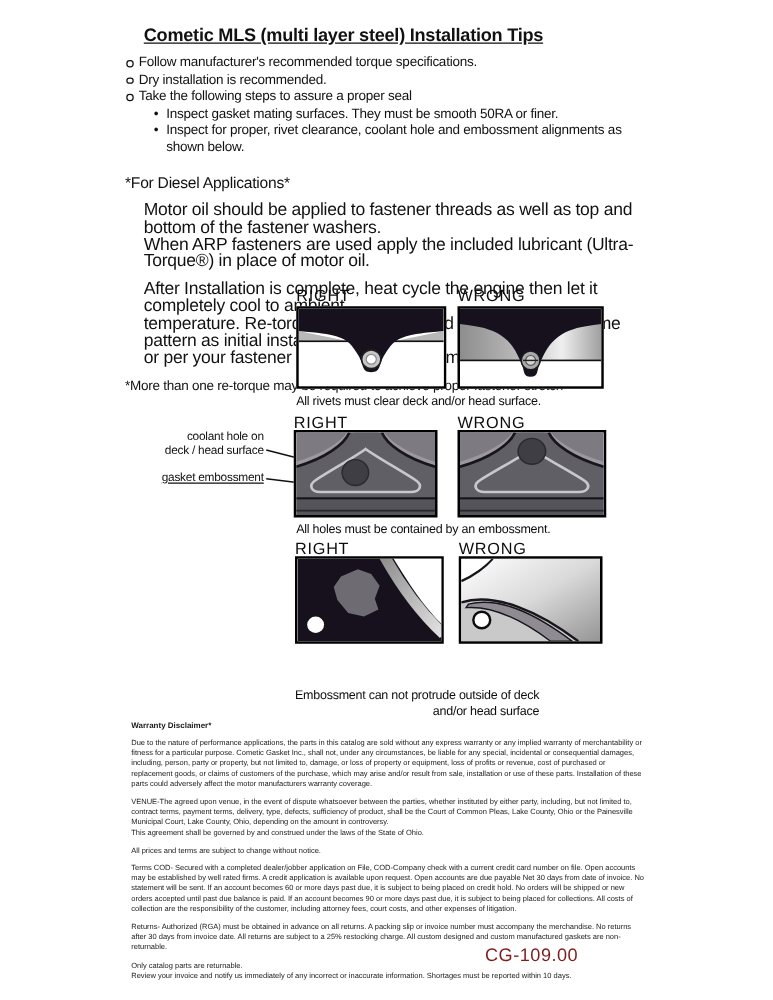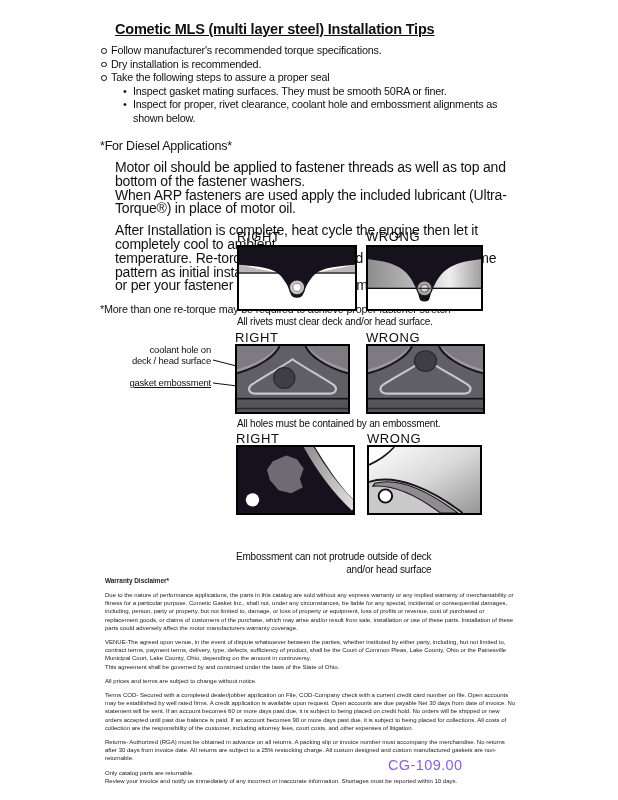--- a/index.html
+++ b/index.html
@@ -26,21 +26,21 @@
   .panel svg{display:block;width:100%;height:100%;}
   .caption{position:absolute;font-size:10px;line-height:13px;letter-spacing:-0.2px;color:#0d0d0d;text-align:right;}
   .ann{position:absolute;width:112px;text-align:right;font-size:9.5px;line-height:11px;letter-spacing:-0.2px;}
   .leaders{position:absolute;left:0;top:0;pointer-events:none;}
 
   
   .legal{position:absolute;left:105px;top:577px;width:412px;color:#1a1a1a;}
   .legal-h{font-size:6.4px;font-weight:bold;margin:0 0 7px 0;}
   .lp{font-size:6px;line-height:8.2px;margin:0 0 6px 0;}
 
-  .pagenum{position:absolute;left:388px;top:757px;font-size:14.5px;letter-spacing:0.4px;color:#8b5cf6;}
+  .pagenum{position:absolute;left:388px;top:757px;font-size:14.5px;letter-spacing:0.4px;color:#7f1d1d;}
 </style>
 </head>
 <body>
 
 <div class="page">
 
   <div class="intro">
     <h1 class="title">Cometic MLS (multi layer steel) Installation Tips</h1>
     <div class="b">Follow manufacturer's recommended torque specifications.</div>
     <div class="b">Dry installation is recommended.</div>

